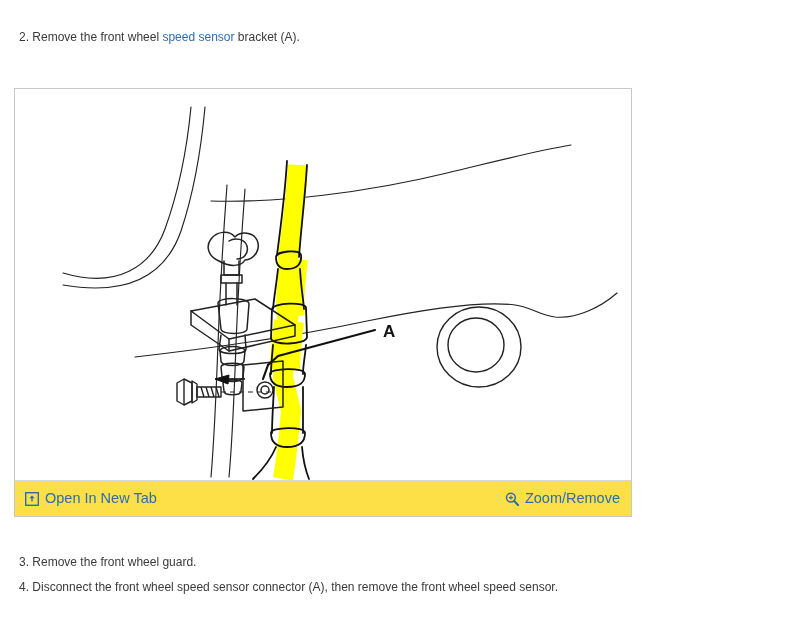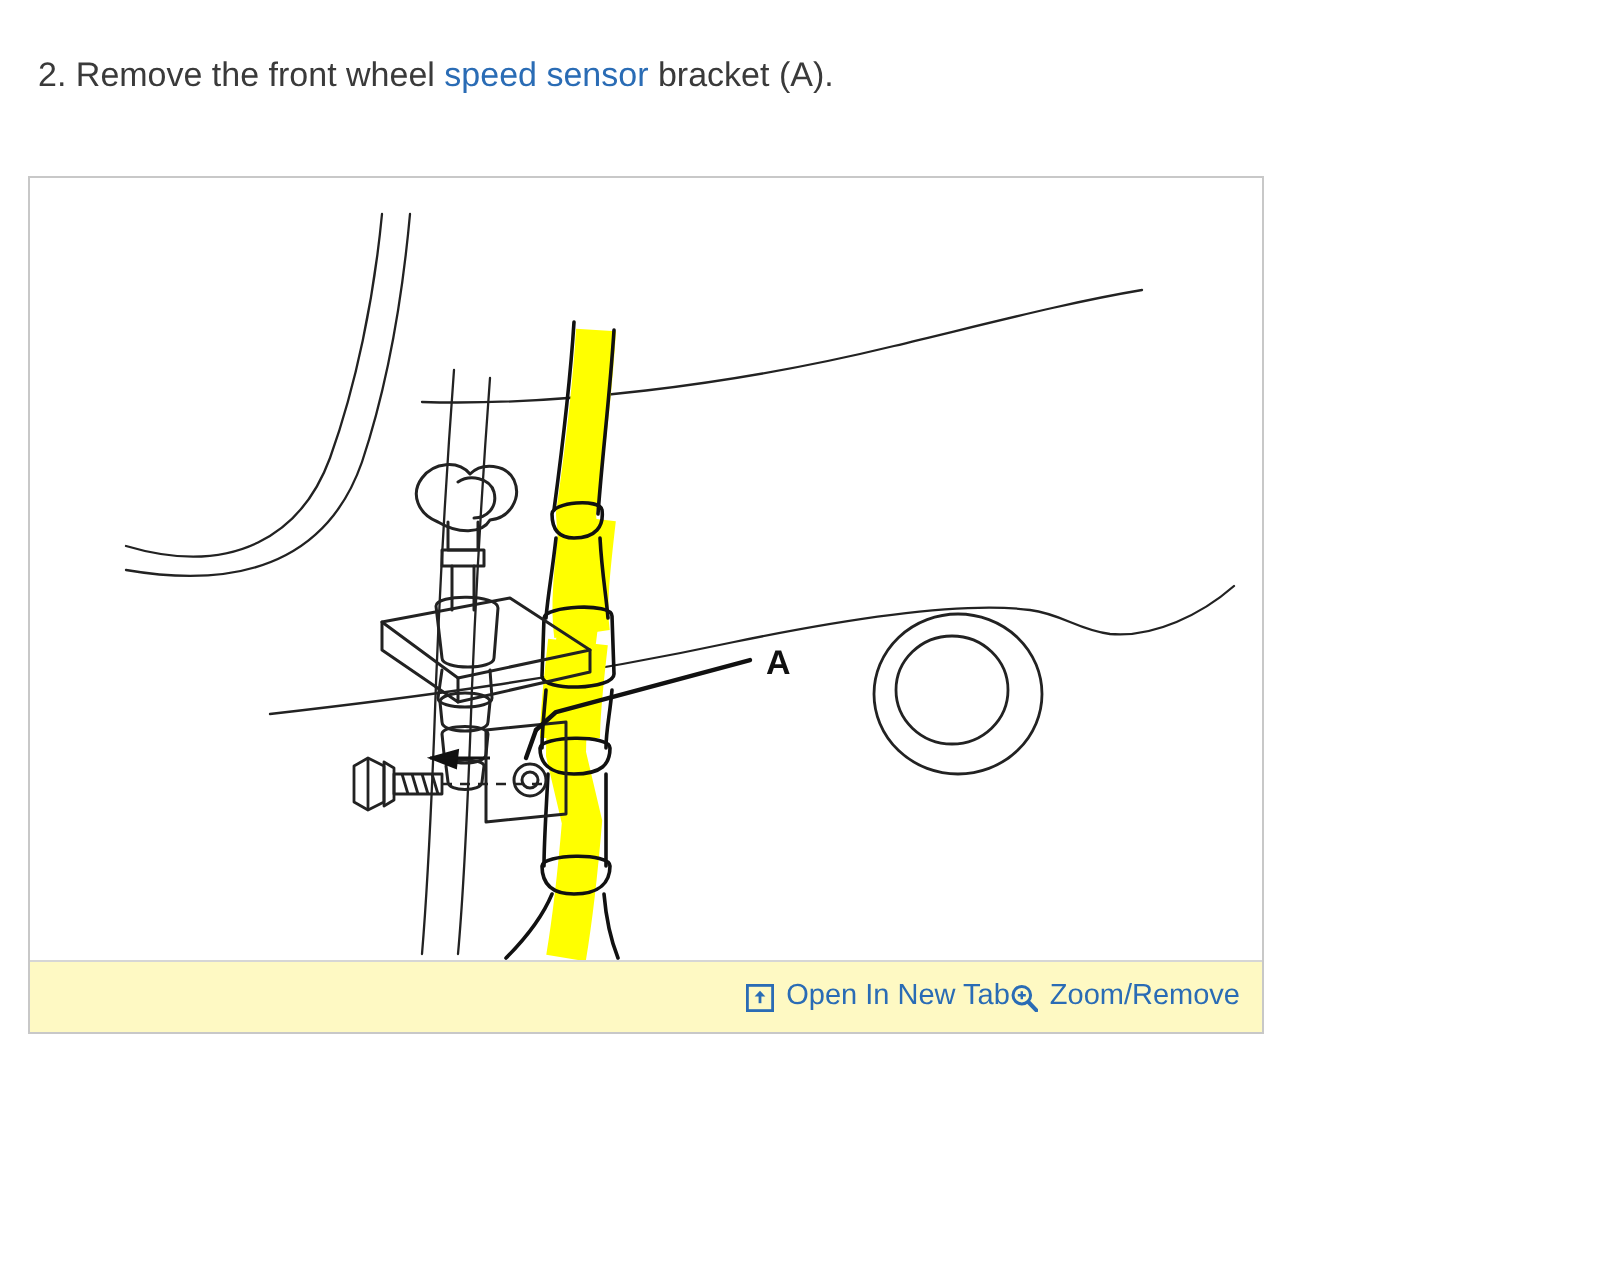--- a/index.html
+++ b/index.html
@@ -12,21 +12,21 @@
     height: 636px;
     font-family: "Liberation Sans", sans-serif;
     color: #333333;
     -webkit-font-smoothing: antialiased;
     overflow: hidden;
     position: relative;
   }
 
   
   .step-line {
-    font-size: 17px;
+    font-size: 12px;
     line-height: 21px;
     color: #3a3a3a;
     white-space: nowrap;
   }
   .step-top {
     position: absolute;
     left: 19px;
     top: 27px;
   }
   .link-inline {
@@ -65,25 +65,25 @@
   .figure-canvas svg { display: block; }
 
   
   .figure-toolbar {
     position: absolute;
     left: 0;
     bottom: 0;
     width: 616px;
     height: 36px;
     border-top: 1px solid #d6d6d6;
-    background: #fef9c3;
+    background: #fde047;
     box-sizing: border-box;
     display: flex;
     align-items: center;
-    justify-content: flex-end;
+    justify-content: space-between;
     padding: 0 11px 0 10px;
   }
   .tool-btn {
     display: inline-flex;
     align-items: center;
     gap: 6px;
     color: #2a6cb5;
     font-size: 14.5px;
     cursor: pointer;
     background: none;
@@ -256,13 +256,19 @@
           <path d="M 5.9 3.6 L 5.9 7.6 M 3.9 5.6 L 7.9 5.6" stroke="#2a6cb5" stroke-width="1.2"></path>
         </svg>
       </span>
       <span class="tool-label">Zoom/Remove</span>
     </button>
 
   </div>
 </div>
 
 <div class="steps-bottom">
+  <div class="step-line">
+    <span>3.</span><span> Remove the front wheel guard.</span>
+  </div>
+  <div class="step-line">
+    <span>4.</span><span> Disconnect the front wheel speed sensor connector (A), then remove the front wheel speed sensor.</span>
+  </div>
 </div>
 
 </body></html>

